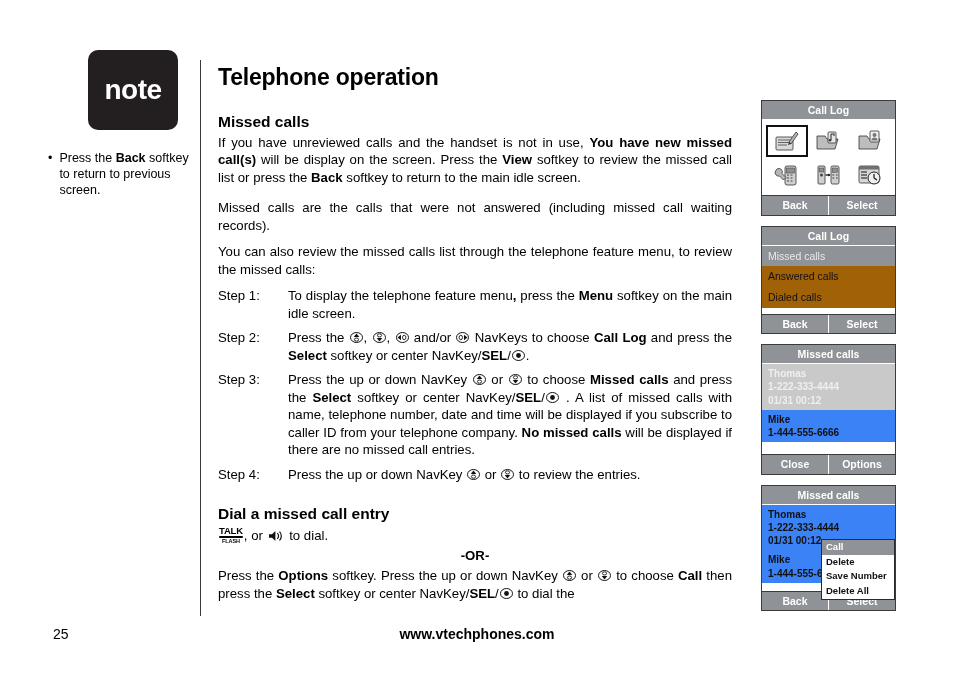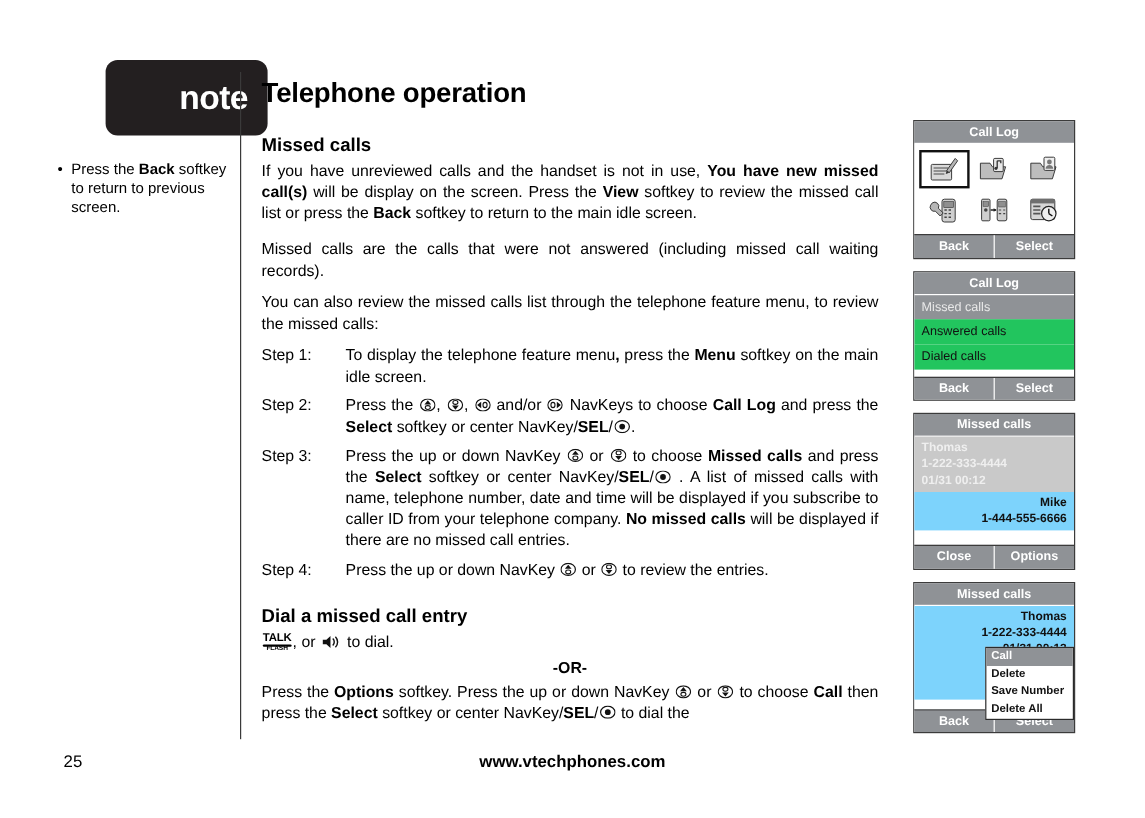--- a/index.html
+++ b/index.html
@@ -10,24 +10,23 @@
     color:#000;
     position:relative;
     overflow:hidden;
     -webkit-font-smoothing:antialiased;
   }
   .page{position:absolute;inset:0;}
 
   
   .note-col{position:absolute;left:48px;top:50px;width:150px;}
   .note-badge{
-    width:90px;height:63px;background:#231f20;border-radius:10px;
+    width:90px;height:80px;background:#231f20;border-radius:10px;
     display:flex;align-items:center;justify-content:center;
     margin-left:40px;
-    padding-left:45px;
   }
   .note-badge span{
     color:#fff;font-weight:bold;font-size:28px;letter-spacing:-0.5px;
     font-family:"Liberation Sans", sans-serif;
   }
   .note-bullets{margin-top:20px;font-size:12.5px;line-height:1.28;}
   .note-bullet{display:flex;gap:7px;}
   .note-bullet .dot{flex:0 0 auto;line-height:1.28;}
   .note-bullet .btxt{flex:1 1 auto;}
 
@@ -96,27 +95,27 @@
   
   .icongrid{
     display:grid;grid-template-columns:repeat(3,1fr);
     padding:6px 5px 5px 5px;gap:4px 2px;
   }
   .iconcell{display:flex;align-items:center;justify-content:center;height:30px;}
   .iconcell.sel{outline:2px solid #111;outline-offset:-1px;}
   .iconcell svg{display:block;}
 
   
-  .listrow{font-size:10.5px;padding:4px 6px;line-height:1.2;color:#111;background:#22c55e;}
+  .listrow{font-size:10.5px;padding:4px 6px;line-height:1.2;color:#111;background:#a16207;}
   .listrow.sel{background:#8f9296;color:#e9e9e9;}
 
   
   .entry{font-size:10px;padding:3px 6px 3px 6px;line-height:1.32;}
   .entry.sel{background:#c9c9c9;color:#efefef;}
-  .entry.plain{background:#7dd3fc;color:#111;font-weight:bold;text-align:right;}
+  .entry.plain{background:#3b82f6;color:#111;font-weight:bold;}
   .entry .ln{display:block;white-space:nowrap;}
   .entry.sel .ln{font-weight:bold;}
 
   
   .popwrap{position:relative;}
   .popmenu{
     position:absolute;right:0px;top:34px;width:72px;
     background:#fff;border:1px solid #2b2b2b;z-index:5;
   }
   .popitem{font-size:9.5px;font-weight:bold;padding:1px 4px;line-height:1.35;color:#111;white-space:nowrap;}

